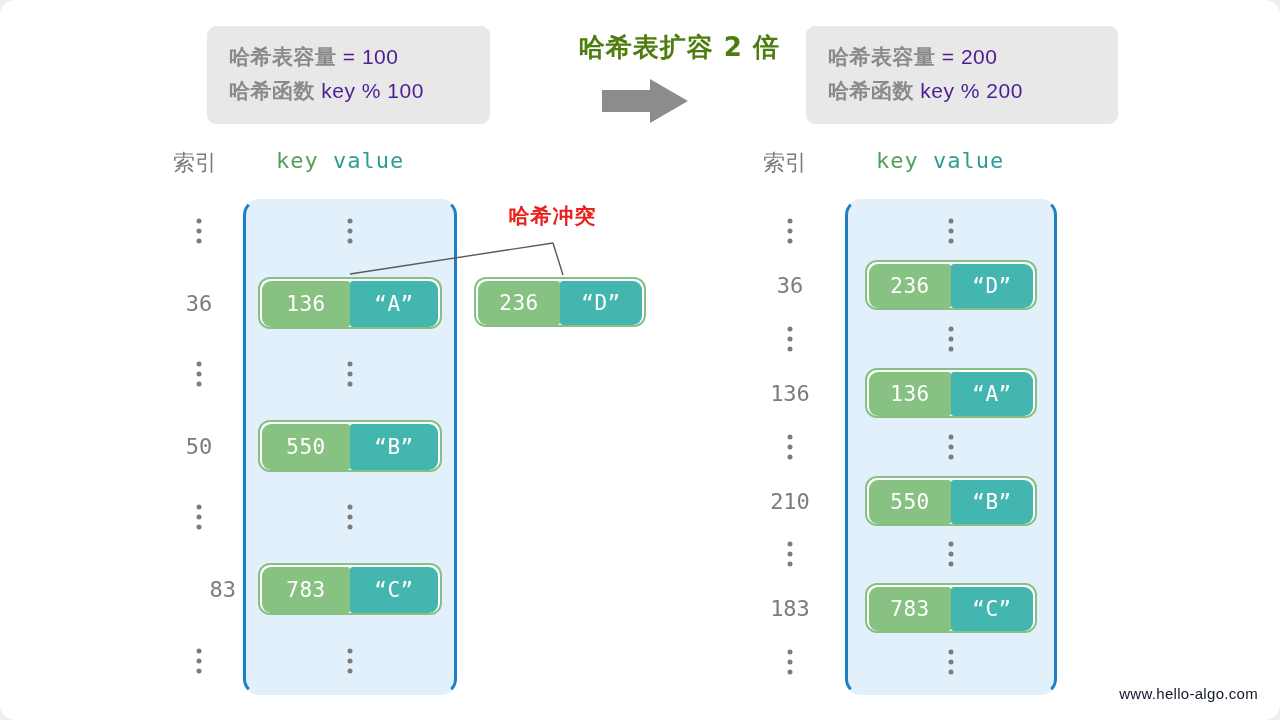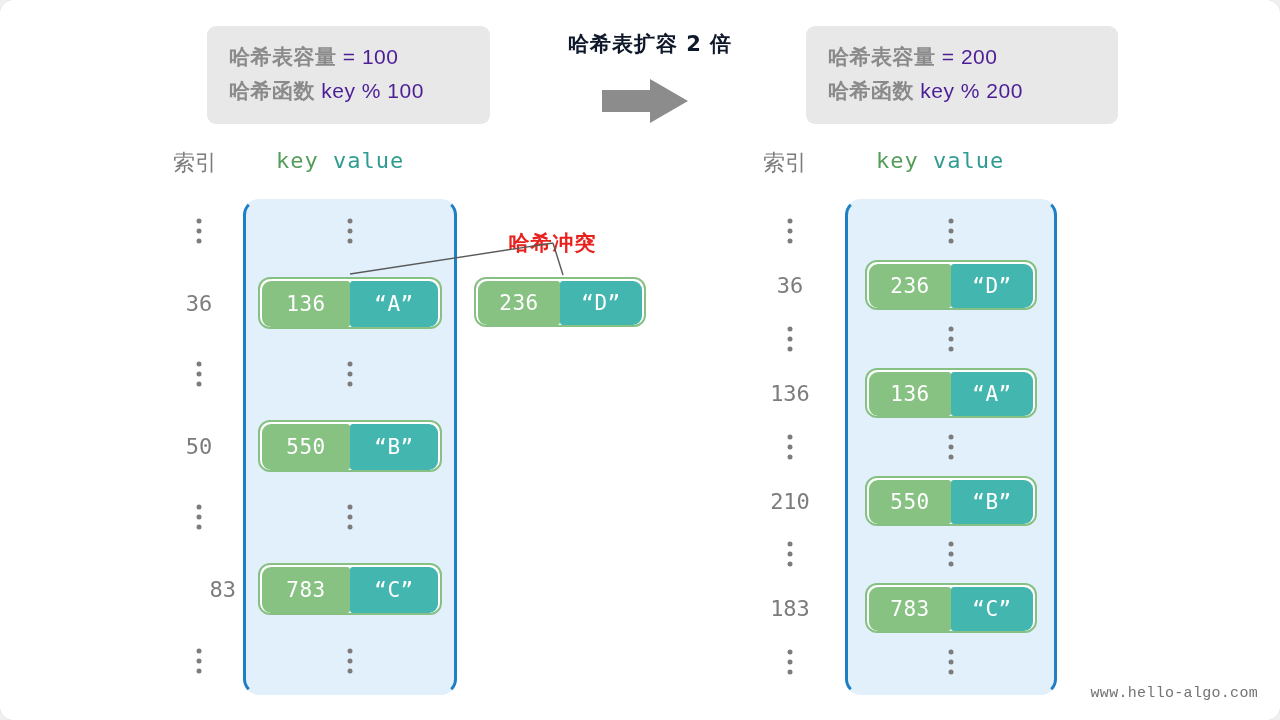--- a/index.html
+++ b/index.html
@@ -51,24 +51,24 @@
 
   #info-left  { left: 207px; top: 26px;  width: 283px; }
   #info-right { left: 806px; top: 26px;  width: 312px; }
 
   
   #expand-title {
     position: absolute;
     left: 520px;
     top: 30px;
     width: 260px;
-    text-align: center;
-    font-size: 21px;
+    text-align: right;
+    font-size: 26px;
     font-weight: bold;
-    color: #0f172a;
+    color: #4d7c0f;
     letter-spacing: 1px;
     white-space: pre;
   }
   #expand-arrow {
     position: absolute;
     left: 600px;
     top: 78px;
     width: 90px;
     height: 46px;
   }
@@ -185,39 +185,38 @@
     position: absolute;
     left: 470px;
     top: 202px;
     width: 165px;
     text-align: center;
     font-size: 21px;
     font-weight: bold;
     color: #e8211c;
     letter-spacing: 1px;
     white-space: pre;
-    margin-top: 27px;
   }
   #collision-lines {
     position: absolute;
     left: 330px;
     top: 230px;
     width: 260px;
     height: 60px;
     pointer-events: none;
   }
 
   
   #watermark {
     position: absolute;
     right: 22px;
     bottom: 18px;
     font-size: 15px;
-    color: #737373;
-    font-family: Liberation Mono, monospace;
+    color: #0f172a;
+    font-family: Liberation Sans, sans-serif;
     letter-spacing: 0.3px;
     white-space: pre;
   }
 </style>
 </head>
 <body>
 
 <div id="canvas">
 
   <div class="info-box" id="info-left">

